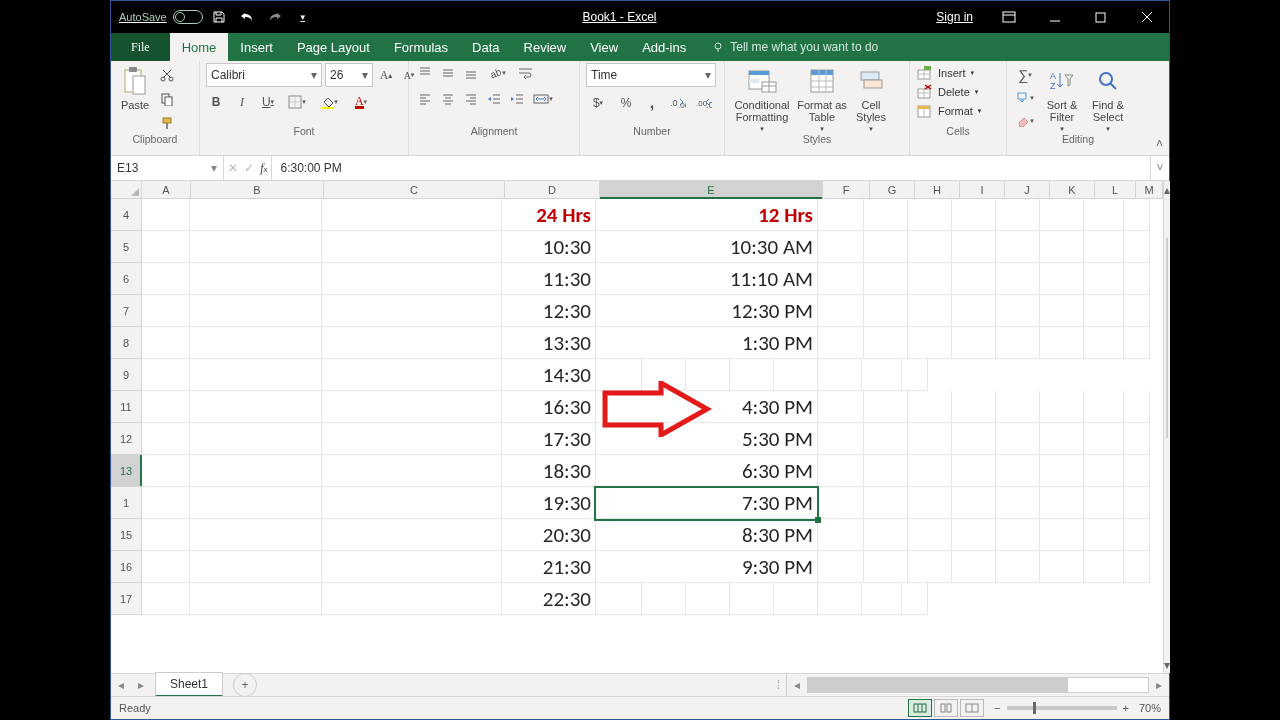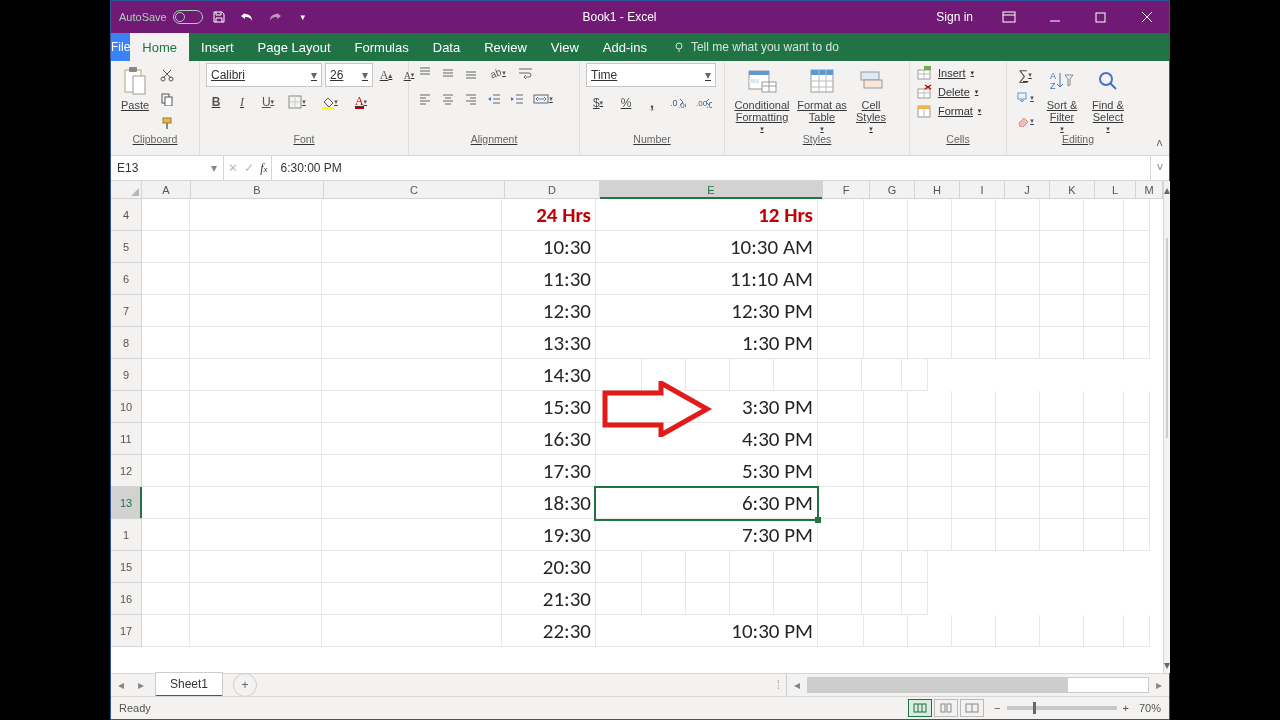--- a/index.html
+++ b/index.html
@@ -1,39 +1,39 @@
 <!DOCTYPE html>
 <html><head>
 <meta charset="utf-8">
 <style>
   html,body{margin:0;padding:0;height:100%;background:#000;font-family:"Segoe UI",Arial,sans-serif;font-size:12px;color:#333;}
   .screen{position:relative;width:1280px;height:720px;margin:0 auto;background:#000;}
   .app{position:absolute;left:110px;top:0;width:1060px;height:720px;background:#fff;display:flex;flex-direction:column;border:1px solid #2b579a;box-sizing:border-box;}
   
-  .titlebar{height:32px;background:#701a75;display:flex;align-items:center;color:#fff;flex:none;}
+  .titlebar{height:32px;background:#000000;display:flex;align-items:center;color:#fff;flex:none;text-decoration:underline;}
   .titlebar .leftcluster{display:flex;align-items:center;gap:4px;padding-left:8px;}
   .autosave{display:flex;align-items:center;gap:6px;font-size:11px;color:#a7d1b7;}
   .toggle{width:28px;height:12px;border:1px solid #a7d1b7;border-radius:7px;position:relative;}
   .toggle::after{content:"";position:absolute;left:1px;top:1px;width:8px;height:8px;border:1px solid #a7d1b7;border-radius:50%;}
   .qat-btn{width:24px;height:24px;display:flex;align-items:center;justify-content:center;color:#fff;}
   .titlebar .center{flex:1;text-align:center;font-size:12px;}
   .titlebar .right{display:flex;align-items:center;gap:2px;}
   .winbtn{width:44px;height:32px;display:flex;align-items:center;justify-content:center;color:#fff;font-size:12px;}
   .winbtn svg{stroke:#fff;fill:none;}
   
   .tabstrip{height:28px;background:#217346;display:flex;align-items:stretch;color:#fff;flex:none;}
-  .filetab{background:#3b82f6;padding:0 0;display:flex;align-items:center;}
+  .filetab{background:#14532d;padding:0 20px;display:flex;align-items:center;font-family:Liberation Serif, serif;}
   .rtab{padding:0 12px;display:flex;align-items:center;font-size:13px;cursor:default;}
   .rtab.active{background:#f3f2f1;color:#217346;}
   .tellme{display:flex;align-items:center;gap:6px;margin-left:14px;color:#d4e8dc;font-size:12px;}
   .tabstrip .spacer{flex:1;}
   .sharebtn{padding:0 12px;display:flex;align-items:flex-end;margin-top:47px;}
   
   .ribbon{height:94px;background:#f3f2f1;border-bottom:1px solid #d6d6d6;display:flex;flex:none;position:relative;}
-  .group{border-right:1px solid #e1dfdd;display:flex;flex-direction:column;padding:2px 6px 4px;text-decoration:underline;}
+  .group{border-right:1px solid #e1dfdd;display:flex;flex-direction:column;padding:2px 6px 12px;}
   .group .tools{flex:1;display:flex;align-items:flex-start;gap:4px;}
   .group .gname{height:18px;font-size:10.5px;color:#666;text-align:center;position:relative;}
   .vbtn{display:flex;flex-direction:column;align-items:center;justify-content:flex-start;gap:2px;width:44px;text-align:center;font-size:11px;color:#444;line-height:1.1;padding-top:2px;}
   .vbtn .ico{height:32px;display:flex;align-items:center;justify-content:center;}
   .smbtn{width:20px;height:20px;display:flex;align-items:center;justify-content:center;color:#555;font-size:12px;}
   .combo{height:22px;border:1px solid #c8c6c4;background:#fff;display:flex;align-items:center;padding:0 4px;font-size:12px;color:#333;}
   .combo .dd{margin-left:auto;color:#666;}
   .row{display:flex;align-items:center;gap:3px;}
   .col{display:flex;flex-direction:column;gap:2px;}
   .collapse{position:absolute;right:6px;bottom:4px;color:#666;}
@@ -646,36 +646,20 @@
                   <div class="cell" style="width: 46px;"></div>
                   <div class="cell" style="width: 44px;"></div>
                   <div class="cell" style="width: 44px;"></div>
                   <div class="cell" style="width: 44px;"></div>
                   <div class="cell" style="width: 44px;"></div>
                   <div class="cell" style="width: 44px;"></div>
                   <div class="cell" style="width: 40px;"></div>
                   <div class="cell" style="width: 26px;"></div>
                 </div>
                 <div class="gridrow">
-                  <div class="rhdr">10</div>
-                  <div class="cell" style="width: 48px;"></div>
-                  <div class="cell" style="width: 132px;"></div>
-                  <div class="cell" style="width: 180px;"></div>
-                  <div class="cell" style="width: 94px;">15:30</div>
-                  <div class="cell" style="width: 222px;">3:30 PM</div>
-                  <div class="cell" style="width: 46px;"></div>
-                  <div class="cell" style="width: 44px;"></div>
-                  <div class="cell" style="width: 44px;"></div>
-                  <div class="cell" style="width: 44px;"></div>
-                  <div class="cell" style="width: 44px;"></div>
-                  <div class="cell" style="width: 44px;"></div>
-                  <div class="cell" style="width: 40px;"></div>
-                  <div class="cell" style="width: 26px;"></div>
-                </div>
-                <div class="gridrow">
                   <div class="rhdr">11</div>
                   <div class="cell" style="width: 48px;"></div>
                   <div class="cell" style="width: 132px;"></div>
                   <div class="cell" style="width: 180px;"></div>
                   <div class="cell" style="width: 94px;">16:30</div>
                   <div class="cell" style="width: 222px;">4:30 PM</div>
                   <div class="cell" style="width: 46px;"></div>
                   <div class="cell" style="width: 44px;"></div>
                   <div class="cell" style="width: 44px;"></div>
                   <div class="cell" style="width: 44px;"></div>
@@ -731,51 +715,52 @@
                   <div class="cell" style="width: 44px;"></div>
                   <div class="cell" style="width: 40px;"></div>
                   <div class="cell" style="width: 26px;"></div>
                 </div>
                 <div class="gridrow">
                   <div class="rhdr">15</div>
                   <div class="cell" style="width: 48px;"></div>
                   <div class="cell" style="width: 132px;"></div>
                   <div class="cell" style="width: 180px;"></div>
                   <div class="cell" style="width: 94px;">20:30</div>
+                  <div class="cell" style="width: 222px;">8:30 PM</div>
                   <div class="cell" style="width: 46px;"></div>
                   <div class="cell" style="width: 44px;"></div>
                   <div class="cell" style="width: 44px;"></div>
                   <div class="cell" style="width: 44px;"></div>
                   <div class="cell" style="width: 44px;"></div>
                   <div class="cell" style="width: 44px;"></div>
                   <div class="cell" style="width: 40px;"></div>
                   <div class="cell" style="width: 26px;"></div>
                 </div>
                 <div class="gridrow">
                   <div class="rhdr">16</div>
                   <div class="cell" style="width: 48px;"></div>
                   <div class="cell" style="width: 132px;"></div>
                   <div class="cell" style="width: 180px;"></div>
                   <div class="cell" style="width: 94px;">21:30</div>
+                  <div class="cell" style="width: 222px;">9:30 PM</div>
                   <div class="cell" style="width: 46px;"></div>
                   <div class="cell" style="width: 44px;"></div>
                   <div class="cell" style="width: 44px;"></div>
                   <div class="cell" style="width: 44px;"></div>
                   <div class="cell" style="width: 44px;"></div>
                   <div class="cell" style="width: 44px;"></div>
                   <div class="cell" style="width: 40px;"></div>
                   <div class="cell" style="width: 26px;"></div>
                 </div>
                 <div class="gridrow">
                   <div class="rhdr">17</div>
                   <div class="cell" style="width: 48px;"></div>
                   <div class="cell" style="width: 132px;"></div>
                   <div class="cell" style="width: 180px;"></div>
                   <div class="cell" style="width: 94px;">22:30</div>
-                  <div class="cell" style="width: 222px;">10:30 PM</div>
                   <div class="cell" style="width: 46px;"></div>
                   <div class="cell" style="width: 44px;"></div>
                   <div class="cell" style="width: 44px;"></div>
                   <div class="cell" style="width: 44px;"></div>
                   <div class="cell" style="width: 44px;"></div>
                   <div class="cell" style="width: 44px;"></div>
                   <div class="cell" style="width: 40px;"></div>
                   <div class="cell" style="width: 26px;"></div>
                 </div>
               </div>

